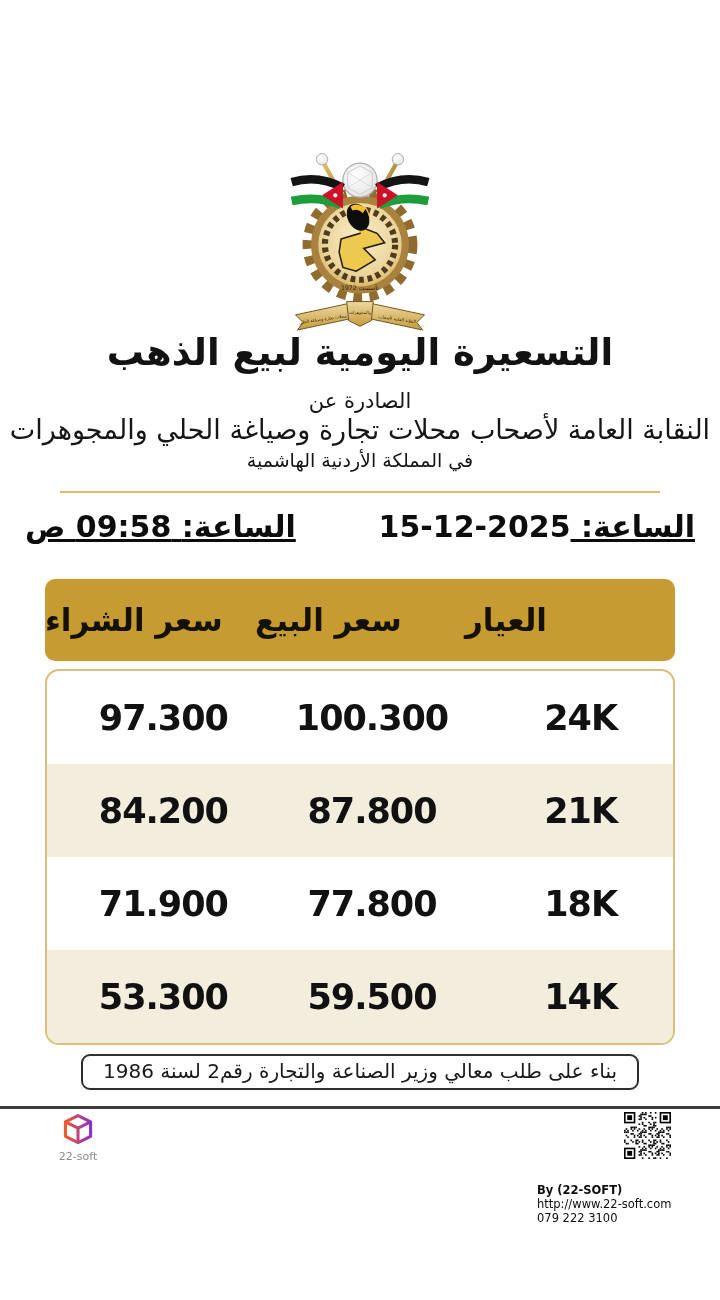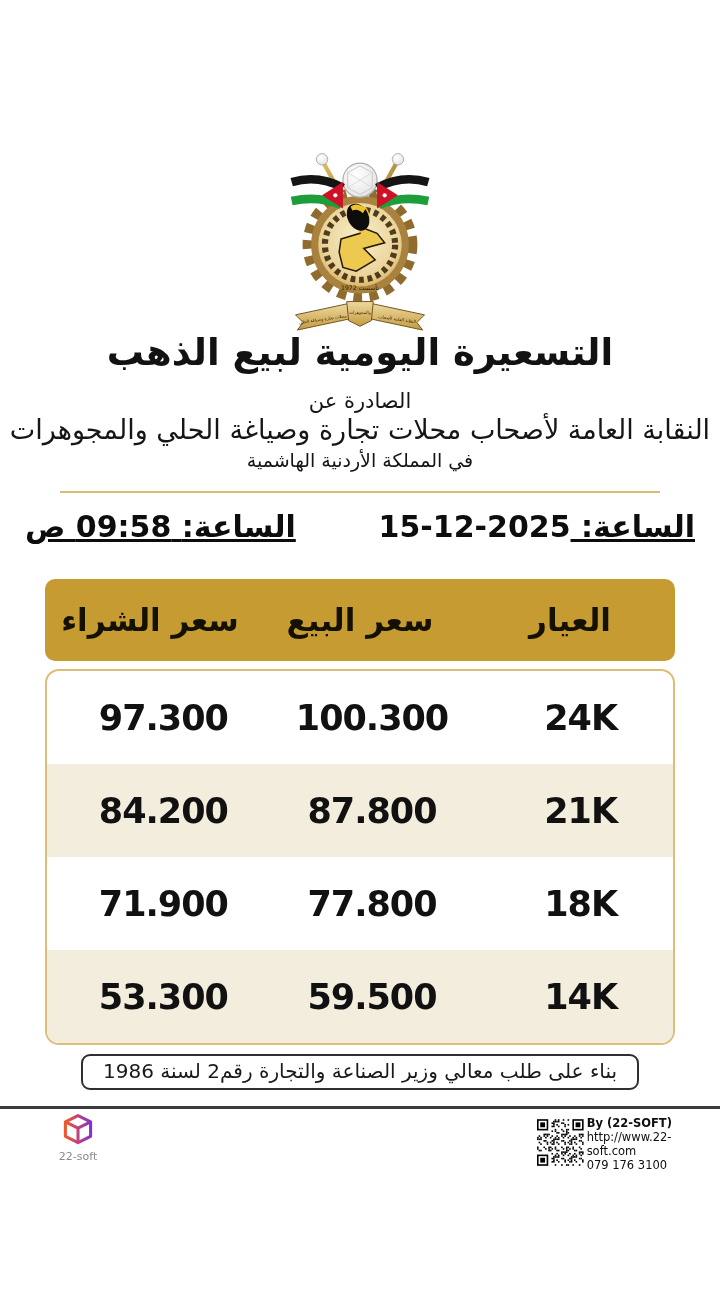--- a/index.html
+++ b/index.html
@@ -16,34 +16,34 @@
   .gold-divider{position:absolute;top:491px;left:60px;width:600px;height:2px;background:#DDBA6C;}
   
   .datetime{position:absolute;top:509px;left:25px;right:25px;display:flex;justify-content:space-between;
             direction:rtl;font-size:30px;font-weight:700;color:#0d0d0d;}
   .dt-item{white-space:nowrap;text-decoration:underline;}
   .ltr{direction:ltr;unicode-bidi:embed;display:inline-block;}
   
   .price-table{position:absolute;top:579px;left:45px;width:630px;}
   .thead{display:flex;direction:rtl;align-items:center;height:82px;background:#C69B32;
          border-radius:10px;font-size:31px;font-weight:700;color:#151100;}
-  .th{flex:1;text-align:center;}
+  .th{flex:1;text-align:left;}
   .tbody{margin-top:8px;border:2px solid #DCBE79;border-radius:14px;overflow:hidden;background:#fff;}
   .tr{display:flex;direction:rtl;align-items:center;height:93px;font-size:35px;font-weight:700;color:#111;}
   .tr.alt{background:#F2EDDC;}
   .td{flex:1;text-align:center;letter-spacing:-1px;padding-left:24px;}
   
   .note-box{position:absolute;top:1054px;left:50%;transform:translateX(-50%);
             border:2px solid #2f2f2f;border-radius:9px;padding:3px 20px 5px;
             direction:rtl;font-size:20px;color:#1a1a1a;white-space:nowrap;}
   .bottom-divider{position:absolute;top:1106px;left:0;width:720px;height:3px;background:#3c3c3c;}
   
   .brand{position:absolute;top:1112px;left:56px;width:44px;text-align:center;}
   .brand-label{font-size:11px;color:#8a8a8a;margin-top:-2px;}
-  .credit{position:absolute;top:1112px;left:537px;display:flex;gap:3px;align-items:center;}
+  .credit{position:absolute;top:1112px;left:537px;display:flex;gap:20px;align-items:flex-end;flex-direction:column;}
   .qr{width:47px;height:47px;display:block;}
   .credit-text{font-size:11.5px;line-height:14px;color:#0d0d0d;padding-top:4px;}
   .credit-text .by{font-weight:700;}
 </style>
 </head>
 <body>
 
 <div class="page">
 
   <div class="logo-wrap">
@@ -402,17 +402,17 @@
           <rect x="15" y="28" width="1" height="1"></rect>
           <rect x="18" y="28" width="1" height="1"></rect>
           <rect x="19" y="28" width="1" height="1"></rect>
           <rect x="22" y="28" width="1" height="1"></rect>
           <rect x="26" y="28" width="1" height="1"></rect>
         </g>
     </svg>
     <div class="credit-text">
       <div class="by">By (22-SOFT)</div>
       <div>http://www.22-soft.com</div>
-      <div>079 176 3100</div>
+      <div>079 222 3100</div>
     </div>
   </div>
 
 </div>
 
 </body></html>

